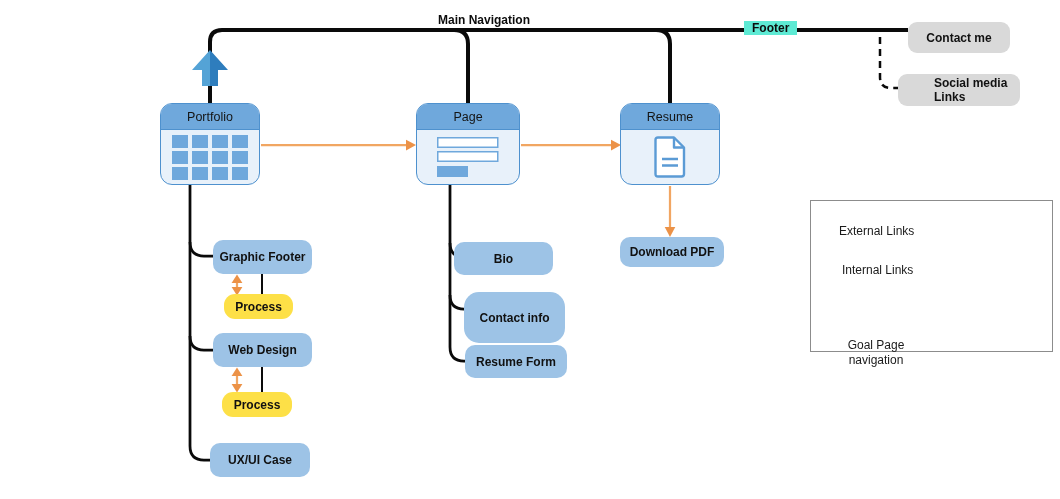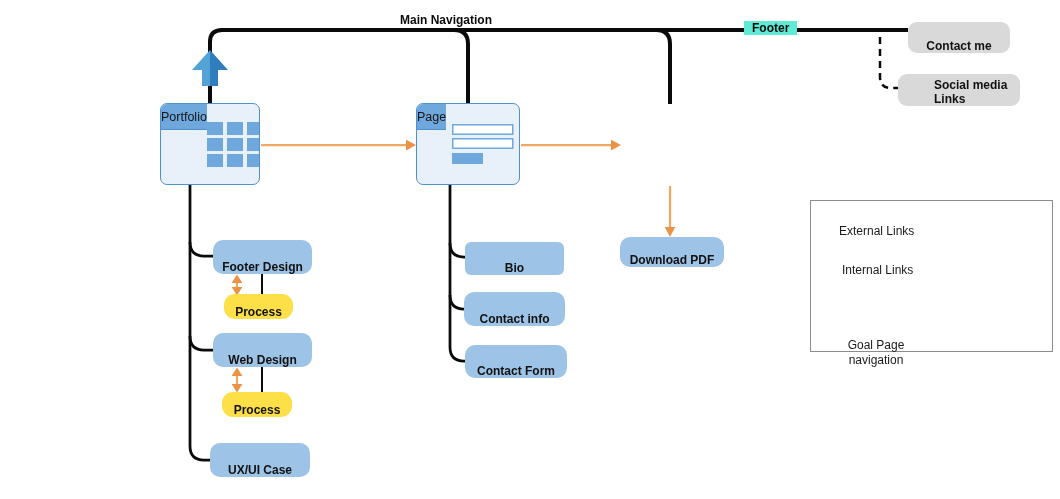--- a/index.html
+++ b/index.html
@@ -4,42 +4,42 @@
 <style>
   html,body{margin:0;padding:0;background:#ffffff;}
   .canvas{
     position:relative;width:1060px;height:499px;background:#ffffff;overflow:hidden;
     font-family:"Liberation Sans","DejaVu Sans",sans-serif;color:#121212;
   }
   svg.connectors{position:absolute;left:0;top:0;z-index:1;}
 
   
   .page-box{
-    position:absolute;z-index:2;border:1.5px solid #4E91CE;border-radius:7px;
+    position:absolute;z-index:2;border:1.5px solid #4E91CE;border-radius:12px;
     background:#E8F1FA;box-sizing:border-box;overflow:hidden;
-    display:flex;flex-direction:row;
+    display:flex;flex-direction:column;
   }
   .page-box .hdr{
     height:25px;flex:0 0 25px;background:#6FA8DC;border-bottom:1.5px solid #4E91CE;
     display:flex;align-items:center;justify-content:center;
     font-size:12.5px;color:#151515;
   }
   .page-box .bod{flex:1;display:flex;align-items:center;justify-content:center;}
 
   
   .pill{
     position:absolute;z-index:2;border-radius:10px;background:#9DC3E6;
-    display:flex;align-items:flex-end;justify-content:center;
+    display:flex;align-items:center;justify-content:center;
     font-size:12px;font-weight:bold;color:#111;box-sizing:border-box;
   }
   .pill.light{background:#fde047;border-radius:11px;}
   .pill.gray{background:#D9D9D9;border-radius:9px;}
 
   .lbl{position:absolute;z-index:3;font-size:12px;font-weight:bold;color:#0c0c0c;white-space:nowrap;}
-  .lbl.center{text-align:left;}
+  .lbl.center{text-align:right;}
   .lbl.on-line{background:#5eead4;padding:0 8px;}
 
   
   .legend{
     position:absolute;z-index:2;left:810px;top:200px;width:243px;height:152px;
     border:1px solid #8c8c8c;background:#ffffff;box-sizing:border-box;
   }
   .legend-text{position:absolute;z-index:3;font-size:12px;color:#1a1a1a;white-space:nowrap;}
   .legend-text.wrap{white-space:normal;line-height:15px;text-align:center;margin-top:44px;}
 </style>
@@ -132,45 +132,55 @@
     <div class="hdr">Page</div>
     <div class="bod">
       <svg width="62" height="41" viewBox="0 0 62 41">
         <rect x="0.75" y="0.75" width="60" height="9.5" fill="#ffffff" stroke="#6FA8DC" stroke-width="1.5"></rect>
         <rect x="0.75" y="14.75" width="60" height="9.5" fill="#ffffff" stroke="#6FA8DC" stroke-width="1.5"></rect>
         <rect x="0" y="29" width="31" height="11" fill="#6FA8DC"></rect>
       </svg>
     </div>
   </div>
 
+  <div class="page-box" style="left:620px;top:103px;width:100px;height:82px;">
+    <div class="hdr">Resume</div>
+    <div class="bod">
+      <svg width="34" height="42" viewBox="0 0 34 42">
+        <path d="M5,1.5 H21 L31,11.5 V38 Q31,40.5 28.5,40.5 H5 Q2.5,40.5 2.5,38 V4 Q2.5,1.5 5,1.5 Z" fill="#ffffff" stroke="#5B9BD5" stroke-width="2.4" stroke-linejoin="round"></path>
+        <path d="M21,1.5 V11.5 H31" fill="none" stroke="#5B9BD5" stroke-width="2.4" stroke-linejoin="round"></path>
+        <path d="M9,23 H25 M9,29.5 H25" stroke="#5B9BD5" stroke-width="2.4"></path>
+      </svg>
+    </div>
+  </div>
 
   <div class="pill" style="left:213px;top:240px;width:99px;height:34px;">
-    <span>Footer Design</span>
+    <span>Graphic Footer</span>
   </div>
   <div class="pill light" style="left:224px;top:294px;width:69px;height:25px;">
     <span>Process</span>
   </div>
   <div class="pill" style="left:213px;top:333px;width:99px;height:34px;">
     <span>Web Design</span>
   </div>
   <div class="pill light" style="left:222px;top:392px;width:70px;height:25px;">
     <span>Process</span>
   </div>
   <div class="pill" style="left:210px;top:443px;width:100px;height:34px;">
     <span>UX/UI Case</span>
   </div>
 
-  <div class="pill" style="left:465px;top:242px;width:99px;height:33px;border-radius:6px;">
+  <div class="pill" style="left:454px;top:242px;width:99px;height:33px;">
     <span>Bio</span>
   </div>
-  <div class="pill" style="left:464px;top:292px;width:101px;height:34px;">
+  <div class="pill" style="left:464px;top:292px;width:101px;height:51px;border-radius:15px;">
     <span>Contact info</span>
   </div>
   <div class="pill" style="left:465px;top:345px;width:102px;height:33px;">
-    <span>Contact Form</span>
+    <span>Resume Form</span>
   </div>
 
   <div class="pill" style="left:620px;top:237px;width:104px;height:30px;">
     <span>Download PDF</span>
   </div>
 
   <div class="pill gray" style="left:908px;top:22px;width:102px;height:31px;">
     <span>Contact me</span>
   </div>
   <div class="pill gray" style="left:898px;top:74px;width:122px;height:32px;padding-left:36px;">

